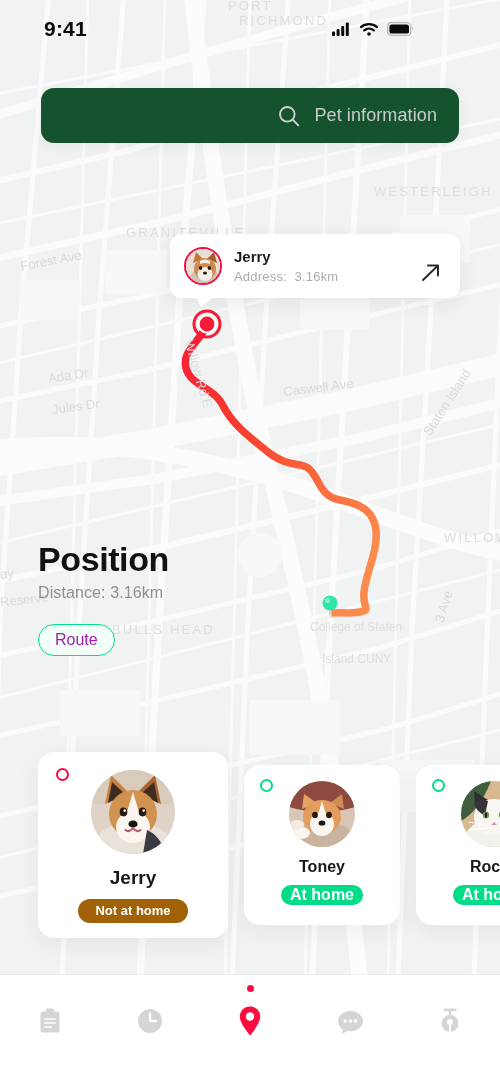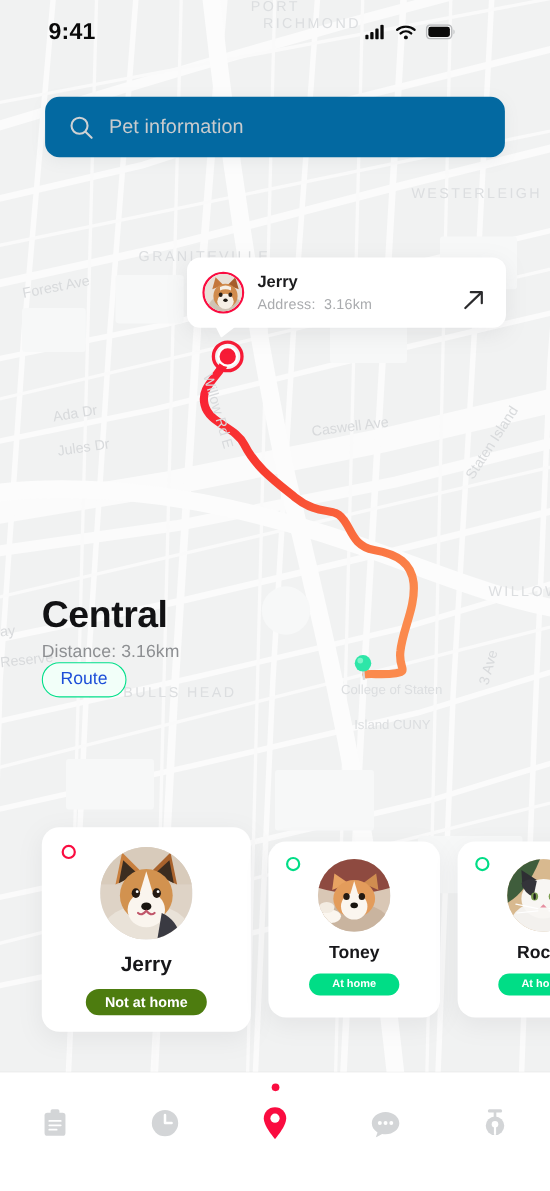--- a/index.html
+++ b/index.html
@@ -28,23 +28,24 @@
     position:absolute; left:0; top:0; width:448px; height:54px;
     display:flex; align-items:center; justify-content:space-between;
     padding:4px 34px 0 44px; z-index:40;
   }
   .clock { font-size:21px; font-weight:700; color:#0a0a0a; letter-spacing:0.2px; }
   .sb-right { display:flex; align-items:center; gap:9px; }
 
   
   .searchwrap { position:absolute; left:41px; top:88px; width:418px; height:55px; z-index:35; }
   .searchbar {
-    width:100%; height:100%; background:#0369a1; border-radius:13px;
+    width:100%; height:100%; background:#14532d; border-radius:13px;
     display:flex; align-items:center; padding:0 22px; gap:14px;
     box-shadow:0 3px 14px rgba(130,135,145,0.10);
+    justify-content:flex-end;
   }
   .search-input-txt { font-size:18px; color:#c9cbcd; letter-spacing:0.1px; }
 
   
   .callout {
     position:absolute; left:170px; top:234px; width:290px; height:64px;
     background:#fff; border-radius:12px; z-index:30;
     box-shadow:0 5px 20px rgba(120,125,135,0.13);
     display:flex; align-items:center; padding:0 14px;
   }
@@ -60,23 +61,23 @@
   .callout-name { font-size:15px; font-weight:700; color:#1b1b1d; line-height:1.25; }
   .callout-dist { font-size:13px; color:#a9abae; margin-top:3px; letter-spacing:0.2px; }
   .callout-arrow { width:22px; height:22px; margin-right:4px; margin-top:14px; flex:none; }
 
   
   .position { position:absolute; left:38px; top:540px; z-index:25; }
   .pos-title { font-size:34px; font-weight:700; color:#121214; letter-spacing:-0.4px; line-height:1.15; }
   .pos-line { font-size:16px; color:#8d8f92; margin-top:11px; letter-spacing:0.1px; }
   .pos-line.second { margin-top:5px; }
   .route-btn {
-    display:inline-flex; align-items:center; justify-content:center;
+    margin-top:22px; display:inline-flex; align-items:center; justify-content:center;
     height:32px; padding:0 16px; border:1.6px solid #00e08a; border-radius:16px;
-    background:#f2fff9; color:#1d4ed8; font-size:16px; cursor:pointer;
+    background:#f2fff9; color:#a21caf; font-size:16px; cursor:pointer;
   }
 
   
   .cards {
     position:absolute; left:0; top:752px; width:500px; height:200px;
     display:flex; align-items:flex-start; gap:16px; padding-left:38px; z-index:25;
   }
   .pcard {
     background:#fff; border-radius:16px; flex:none; position:relative;
     box-shadow:0 6px 22px rgba(125,130,140,0.11);
@@ -92,21 +93,21 @@
   .pcard.primary .pc-avatar { width:84px; height:84px; margin-top:4px; }
   .pcard.small .pc-avatar { width:66px; height:66px; margin-top:4px; }
   .pc-name { text-align:center; font-weight:700; color:#17171a; }
   .pcard.primary .pc-name { font-size:19px; margin-top:13px; }
   .pcard.small .pc-name { font-size:16px; margin-top:11px; }
   .pc-badge {
     display:block; margin:0 auto; border-radius:20px; color:#fff;
     text-align:center; font-weight:700; white-space:nowrap;
   }
   .pcard.primary .pc-badge { margin-top:10px; width:110px; height:24px; line-height:24px; font-size:13px; background:#fa0c40; }
-  .pcard.small .pc-badge { margin-top:9px; width:82px; height:20px; line-height:20px; font-size:10px; background:#00dd86; }
+  .pcard.small .pc-badge { margin-top:9px; width:82px; height:20px; line-height:20px; font-size:16px; background:#00dd86; }
 
   
   .navbar {
     position:absolute; left:0; bottom:0; width:500px; height:108px;
     background:#fff; z-index:45; display:flex; align-items:flex-start;
     justify-content:space-around; padding-top:24px;
     box-shadow:0 -1px 0 rgba(0,0,0,0.03);
   }
   .navitem {
     width:64px; display:flex; align-items:center; justify-content:center;
@@ -200,21 +201,21 @@
       <circle cx="207" cy="324" r="8.5" fill="#f71b36"></circle>
       <circle cx="207" cy="324" r="8.5" fill="none" stroke="#ffffff" stroke-width="2.2"></circle>
 
       <line x1="330" y1="607" x2="331" y2="618" stroke="#d9d9d9" stroke-width="2.2"></line>
       <circle cx="330" cy="603" r="7.5" fill="#2ee6a8"></circle>
       <circle cx="327.5" cy="600.5" r="2.6" fill="#7bf3c8"></circle>
     </svg>
 
     <div class="map-label ml-area" style="left:228px;top:-2px;">PORT</div>
     <div class="map-label ml-area" style="left:213px;top:13px;margin-left:26px;">RICHMOND</div>
-    <div class="map-label ml-area" style="left:374px;top:168px;">WESTERLEIGH</div>
+    <div class="map-label ml-area" style="left:374px;top:184px;">WESTERLEIGH</div>
     <div class="map-label ml-area" style="left:126px;top:225px;">GRANITEVILLE</div>
     <div class="map-label ml-area" style="left:444px;top:530px;">WILLOW</div>
 
     <div class="map-label ml-street" style="left:20px;top:253px;transform:rotate(-11deg);">Forest Ave</div>
     <div class="map-label ml-street" style="left:48px;top:368px;transform:rotate(-9deg);">Ada Dr</div>
     <div class="map-label ml-street" style="left:52px;top:399px;transform:rotate(-8deg);">Jules Dr</div>
     <div class="map-label ml-street" style="left:283px;top:380px;transform:rotate(-7deg);">Caswell Ave</div>
     <div class="map-label ml-street" style="left:196px;top:338px;transform:rotate(74deg);transform-origin:left top;">Willow Rd E</div>
     <div class="map-label ml-street" style="left:420px;top:430px;transform:rotate(-57deg);transform-origin:left top;">Staten Island</div>
     <div class="map-label ml-street" style="left:432px;top:620px;transform:rotate(-74deg);transform-origin:left top;">3 Ave</div>
@@ -280,21 +281,21 @@
         &nbsp;<span>3.16km</span>
       </div>
     </div>
     <svg class="callout-arrow" viewBox="0 0 22 22">
       <line x1="3" y1="18" x2="17.5" y2="4" stroke="#2b2b2d" stroke-width="2" stroke-linecap="round"></line>
       <polyline points="8,3.6 18,3.6 18,13.6" fill="none" stroke="#2b2b2d" stroke-width="2" stroke-linecap="round" stroke-linejoin="round"></polyline>
     </svg>
   </div>
 
   <div class="position">
-    <div class="pos-title">Central</div>
+    <div class="pos-title">Position</div>
     <div class="pos-line second">Distance: 3.16km</div>
     <div class="route-btn">Route</div>
   </div>
 
   <div class="cards">
 
     <div class="pcard primary">
       <span class="ring" style="border-color: rgb(250, 12, 64);"></span>
       <div class="pc-avatar">
         <svg width="84" height="84" viewBox="0 0 84 84">
@@ -311,21 +312,21 @@
           <ellipse cx="32.5" cy="42" rx="3.8" ry="4.4" fill="#241a12"></ellipse>
           <ellipse cx="51.5" cy="42" rx="3.8" ry="4.4" fill="#241a12"></ellipse>
           <circle cx="33.7" cy="40.6" r="1.3" fill="#fff"></circle>
           <circle cx="52.7" cy="40.6" r="1.3" fill="#fff"></circle>
           <ellipse cx="42" cy="54" rx="4.6" ry="3.6" fill="#191510"></ellipse>
           <path d="M42 58 Q38 63 34.5 60 M42 58 Q46 63 49.5 60" stroke="#c0566a" stroke-width="2" fill="none" stroke-linecap="round"></path>
           <path d="M56 60 Q70 66 74 84 L52 84 Z" fill="#3a3a42"></path>
         </svg>
       </div>
       <div class="pc-name">Jerry</div>
-      <div class="pc-badge" style="background: #4d7c0f;">Not at home</div>
+      <div class="pc-badge" style="background: #a16207;">Not at home</div>
     </div>
 
     <div class="pcard small">
       <span class="ring" style="border-color: rgb(0, 221, 134);"></span>
       <div class="pc-avatar">
         <svg width="66" height="66" viewBox="0 0 66 66">
           <rect width="66" height="66" fill="#d9c7b5"></rect>
           <path d="M0 0 H66 V26 Q33 36 0 26 Z" fill="#8e4a40"></path>
           <ellipse cx="33" cy="62" rx="34" ry="22" fill="#c9b49f"></ellipse>
           <path d="M13 28 L15 13 L28 22 Z" fill="#e8a362"></path>

